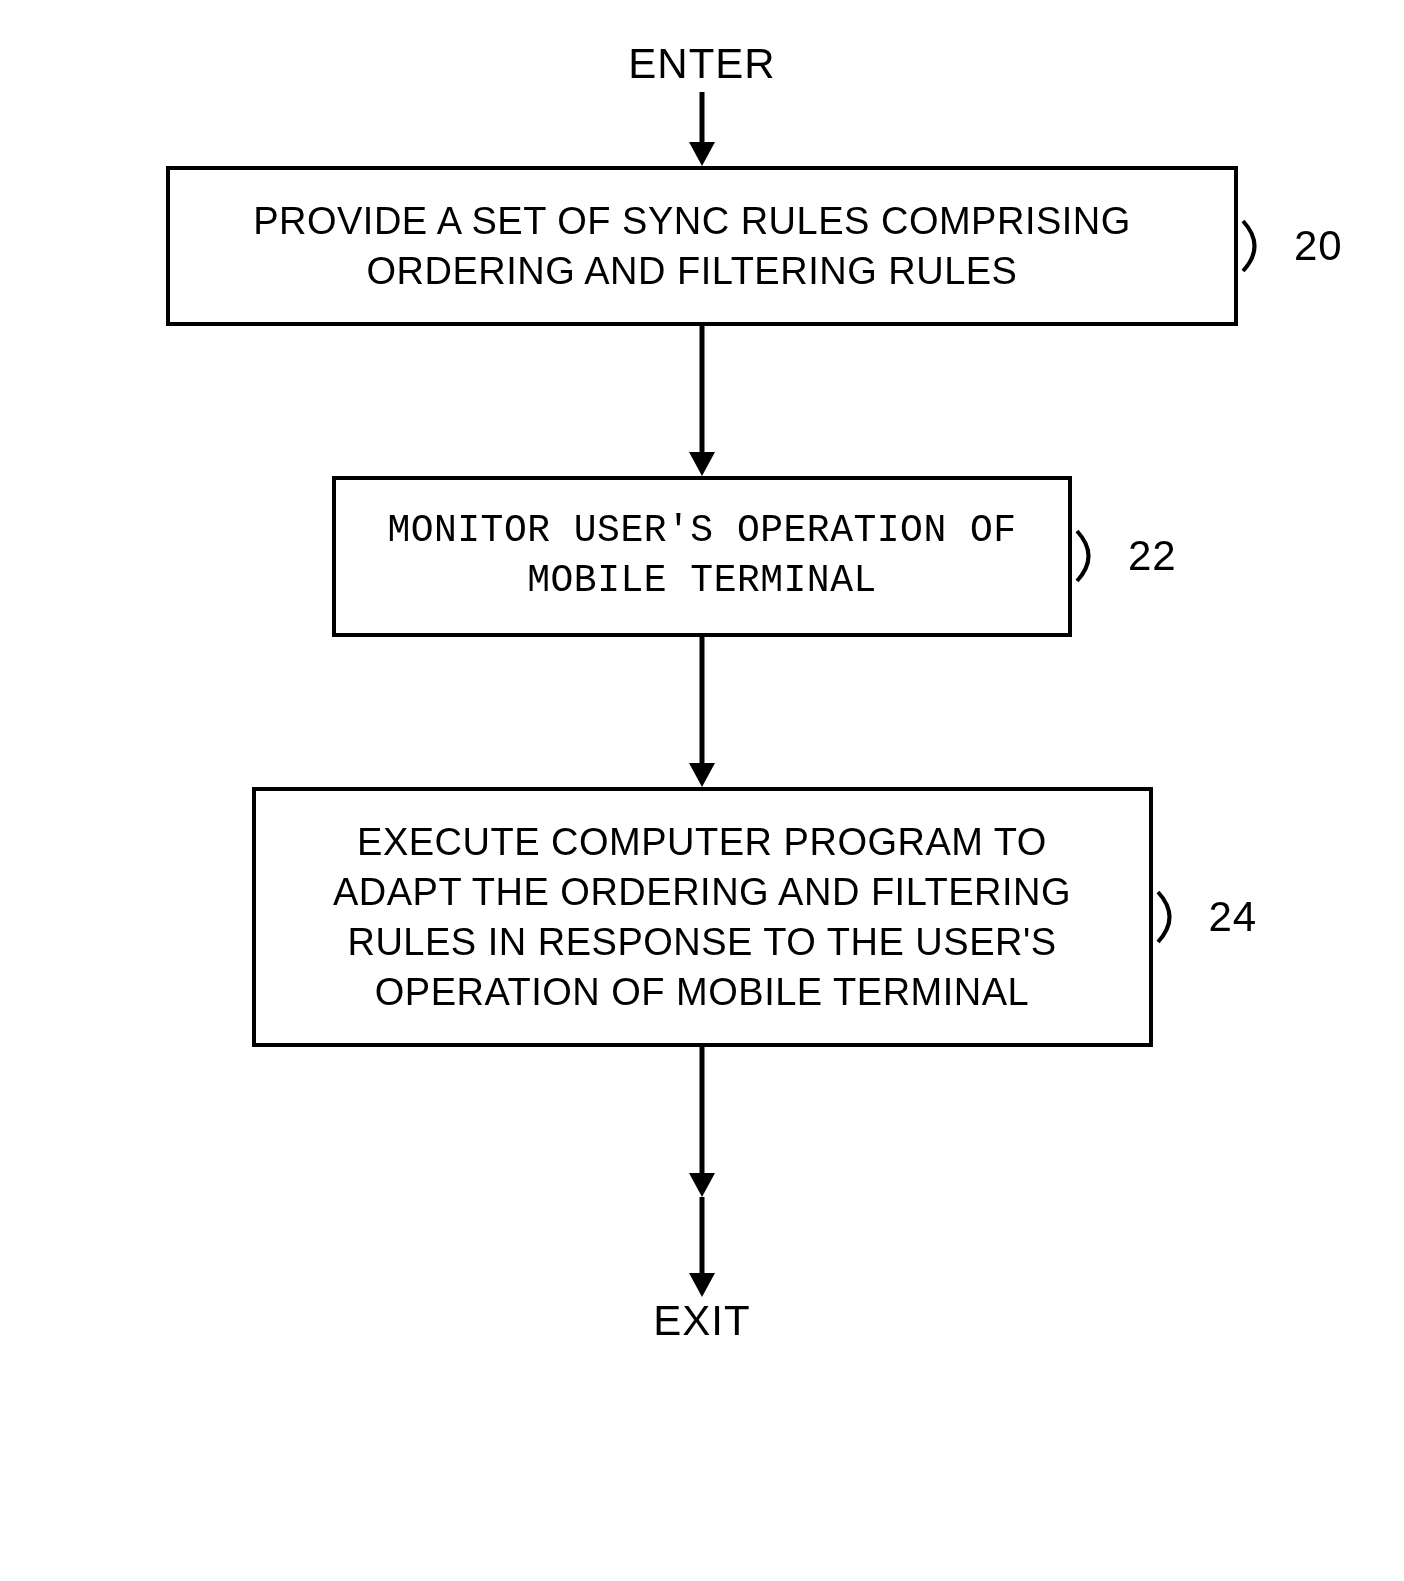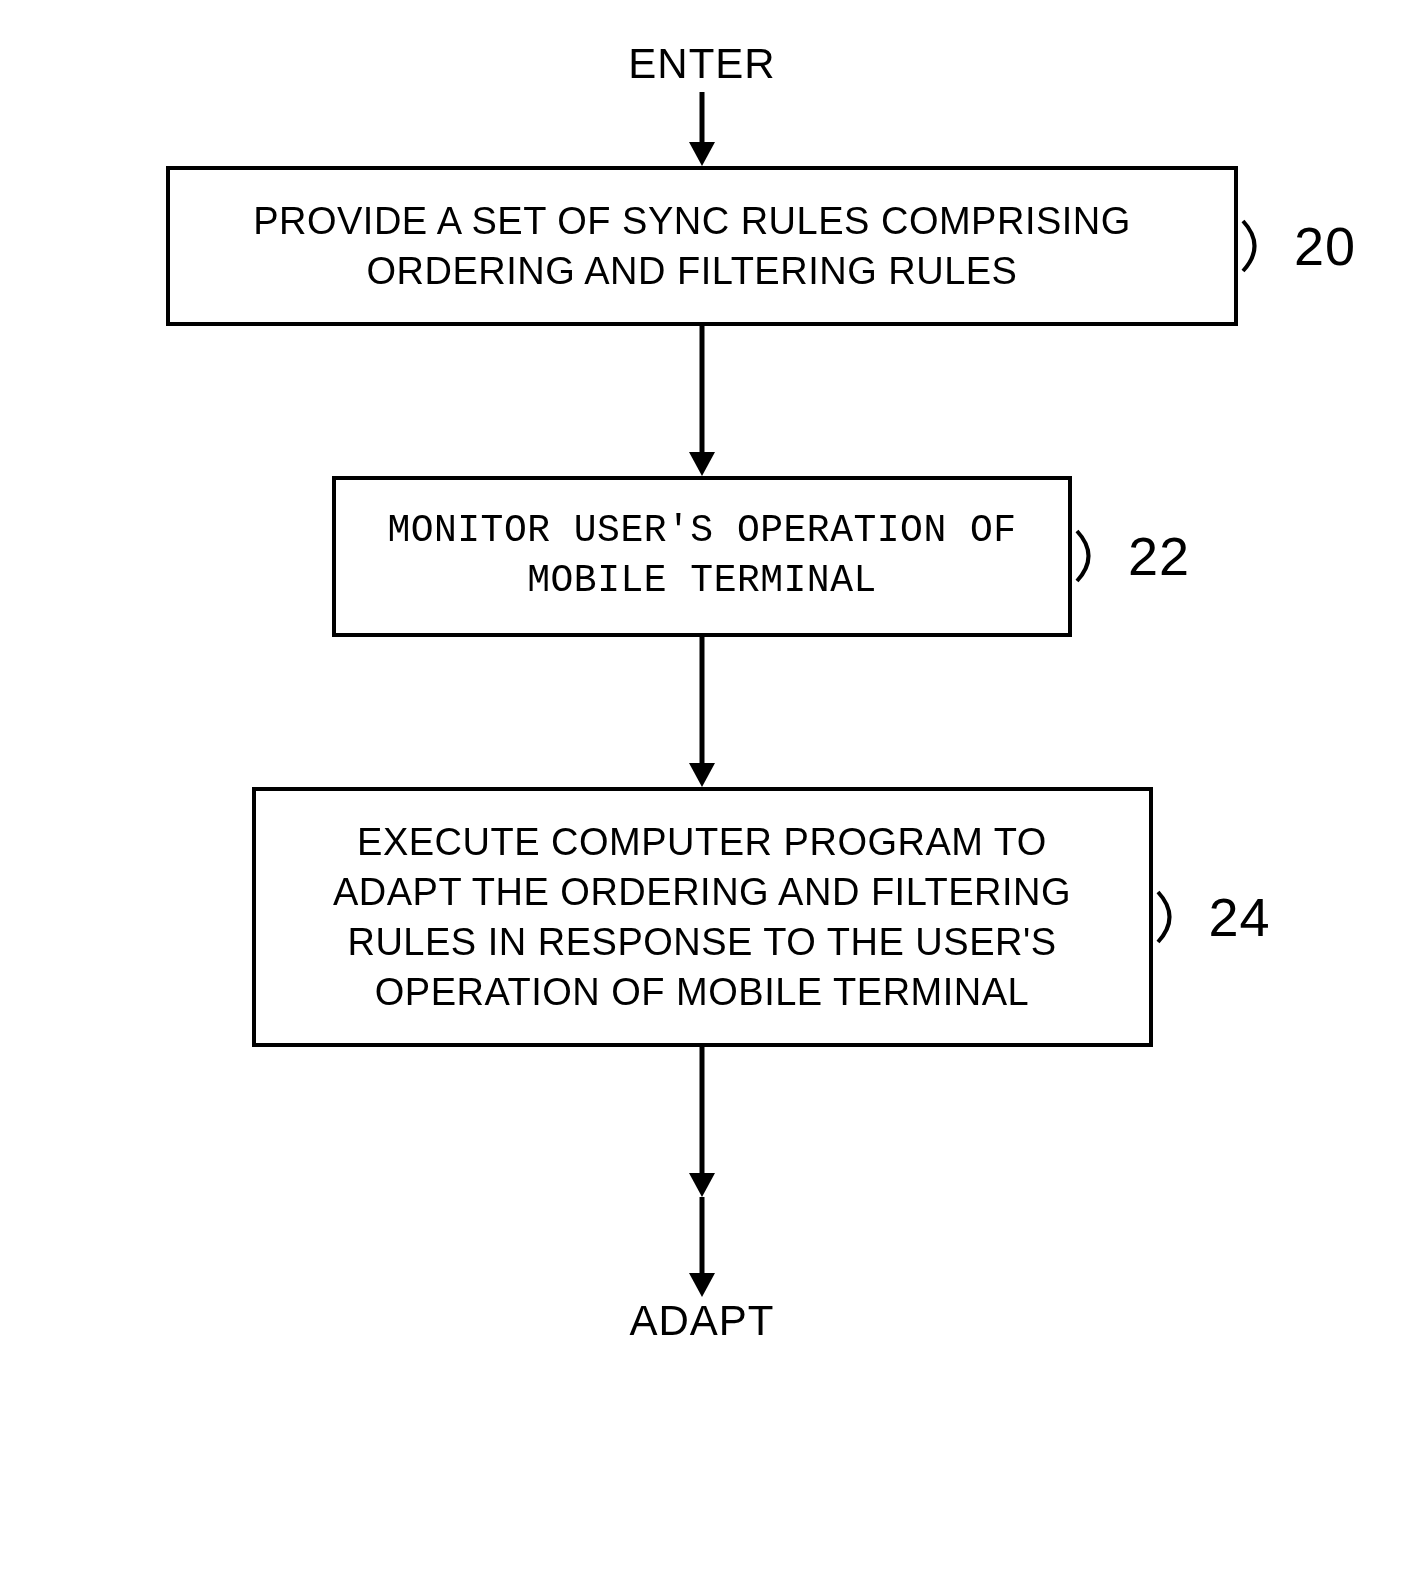--- a/index.html
+++ b/index.html
@@ -47,21 +47,21 @@
   .box.b26 { width: 1110px; }
   .callout {
     position: absolute;
     left: 100%;
     display: flex;
     align-items: center;
     top: 50%;
     transform: translateY(-50%);
   }
   .callout-num {
-    font-size: 54px;
+    font-size: 42px;
     margin-left: 6px;
     letter-spacing: 1px;
   }
   .arc {
     display: inline-block;
   }
   .arrow-svg {
     display: block;
   }
   .arrow-wrap {
@@ -139,15 +139,15 @@
   </div>
 
 
   <div class="arrow-wrap">
     <svg class="arrow-svg" width="40" height="100" viewBox="0 0 40 100">
       <line x1="20" y1="0" x2="20" y2="78" stroke="#000" stroke-width="5"></line>
       <polygon points="20,100 7,76 33,76" fill="#000"></polygon>
     </svg>
   </div>
 
-  <div class="terminal-label">ADAPT</div>
+  <div class="terminal-label">EXIT</div>
 
 </div>
 
 </body></html>

